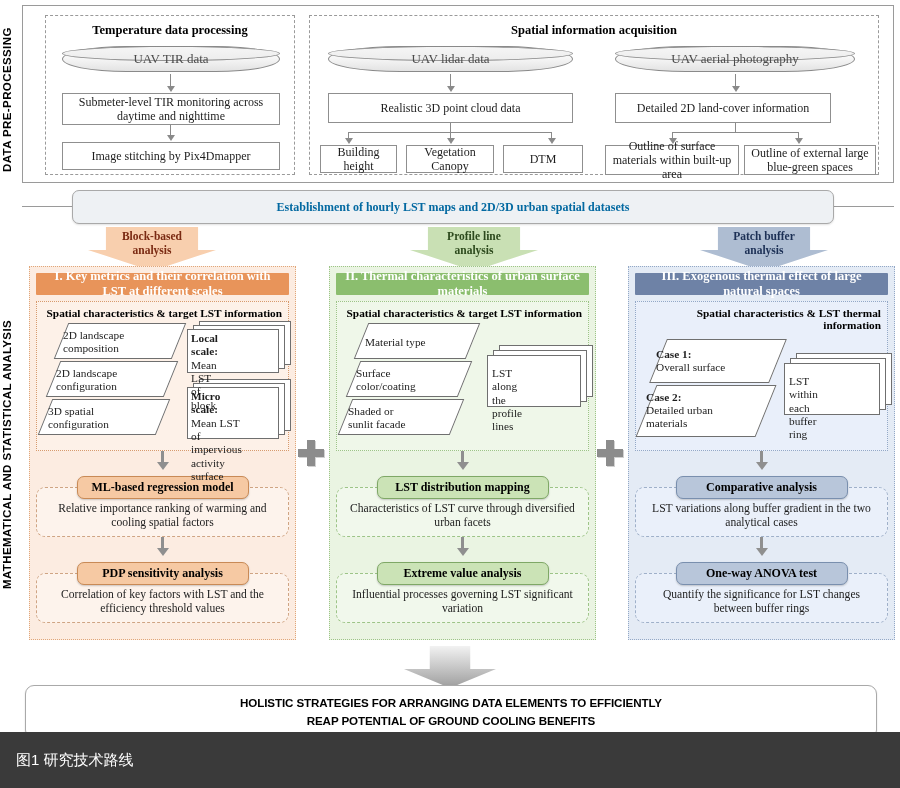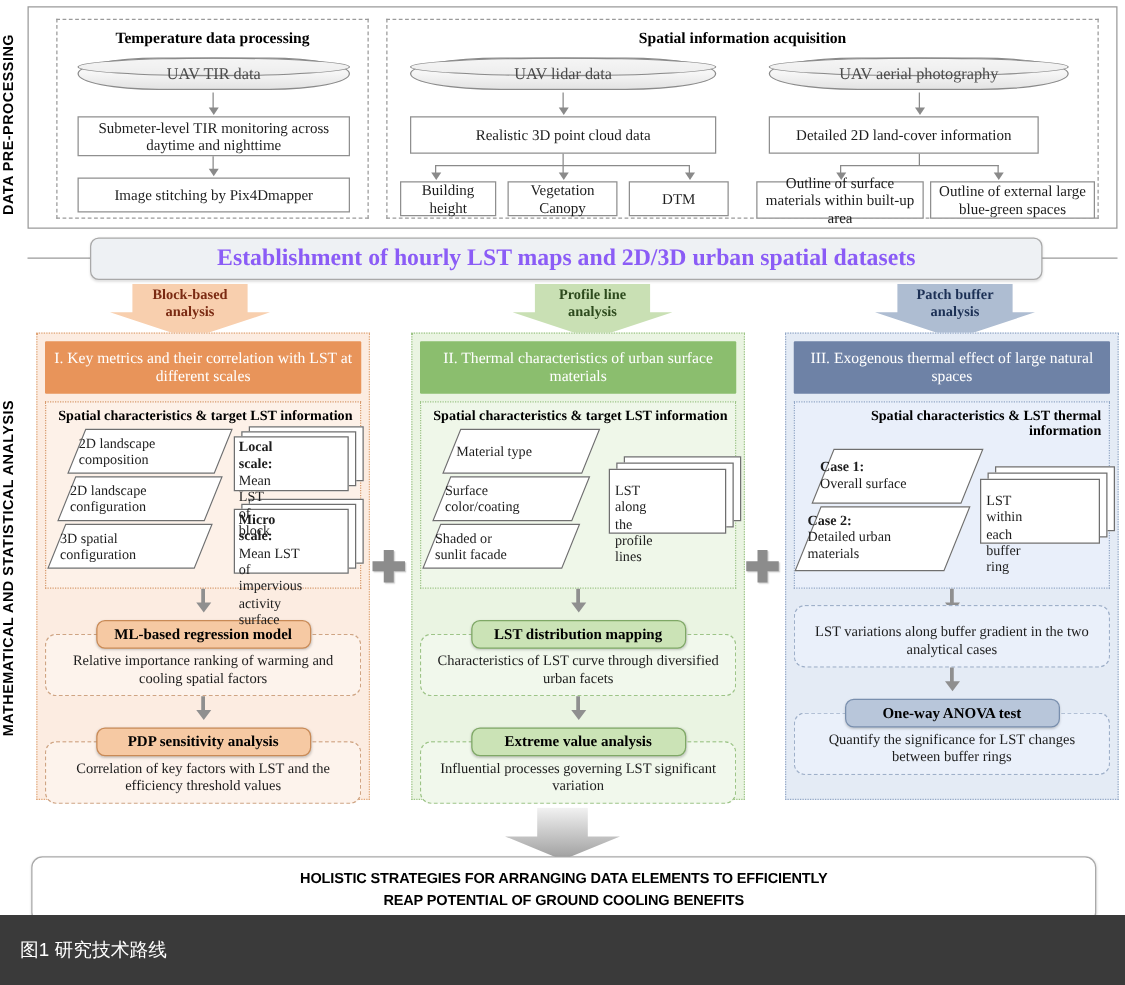--- a/index.html
+++ b/index.html
@@ -74,21 +74,21 @@
     border-left:4.5px solid transparent;border-right:4.5px solid transparent;
     border-top:6px solid #8a8a8a;
   }
 
   
   .estab{
     position:absolute;left:72px;top:190px;width:760px;height:32px;
     border:1.2px solid #a9a9a9;border-radius:7px;
     background:#eef1f4;
     display:flex;align-items:center;justify-content:center;
-    font-weight:bold;font-size:19px;color:#8b5cf6;
+    font-weight:bold;font-size:12px;color:#0369a1;
     box-shadow:0 1px 2px rgba(0,0,0,.12);
   }
   .estab-tail{position:absolute;background:#9a9a9a;height:1.3px;}
 
   
   .banner{
     position:absolute;width:128px;height:44px;
     display:flex;align-items:flex-start;justify-content:center;
     text-align:center;padding-top:3px;box-sizing:border-box;
     font-family:"Liberation Serif", serif;font-weight:bold;font-size:11.5px;
@@ -102,23 +102,23 @@
   
   .col{
     position:absolute;top:266px;width:267px;height:374px;
     border:1.6px dotted #9b9b9b;box-sizing:border-box;padding:6px;
   }
   #col-1{left:29px;background:#fcece1;border-color:#e0a679;}
   #col-2{left:329px;background:#eaf4e2;border-color:#9dc487;}
   #col-3{left:628px;background:#e4ebf5;border-color:#93a8c6;}
 
   .col-header{
-    height:42px;border-radius:1px;
+    height:22px;border-radius:1px;
     display:flex;align-items:center;justify-content:center;text-align:center;
-    font-weight:normal;font-size:12.5px;line-height:1.2;color:#fff;
+    font-weight:bold;font-size:12.5px;line-height:1.2;color:#fff;
     padding:0 6px;box-sizing:border-box;
   }
   #col-1 .col-header{background:#e8945a;}
   #col-2 .col-header{background:#8bbe6e;}
   #col-3 .col-header{background:#6e82a6;}
 
   .sub-panel{
     margin-top:6px;border:1.4px dotted #9b9b9b;box-sizing:border-box;
     padding:5px 6px 6px;position:relative;height:150px;
   }
@@ -449,20 +449,21 @@
           </div>
         </div>
       </div>
     </div>
 
     <div class="col-arrow">
       <div class="stem"></div>
         <div class="head"></div>
     </div>
     <div class="step">
+      <div class="pill">Comparative analysis</div>
       <div class="desc">LST variations along buffer gradient in the two analytical cases</div>
     </div>
     <div class="col-arrow">
       <div class="stem"></div>
         <div class="head"></div>
     </div>
     <div class="step">
       <div class="pill">One-way ANOVA test</div>
       <div class="desc">Quantify the significance for LST changes between buffer rings</div>
     </div>

